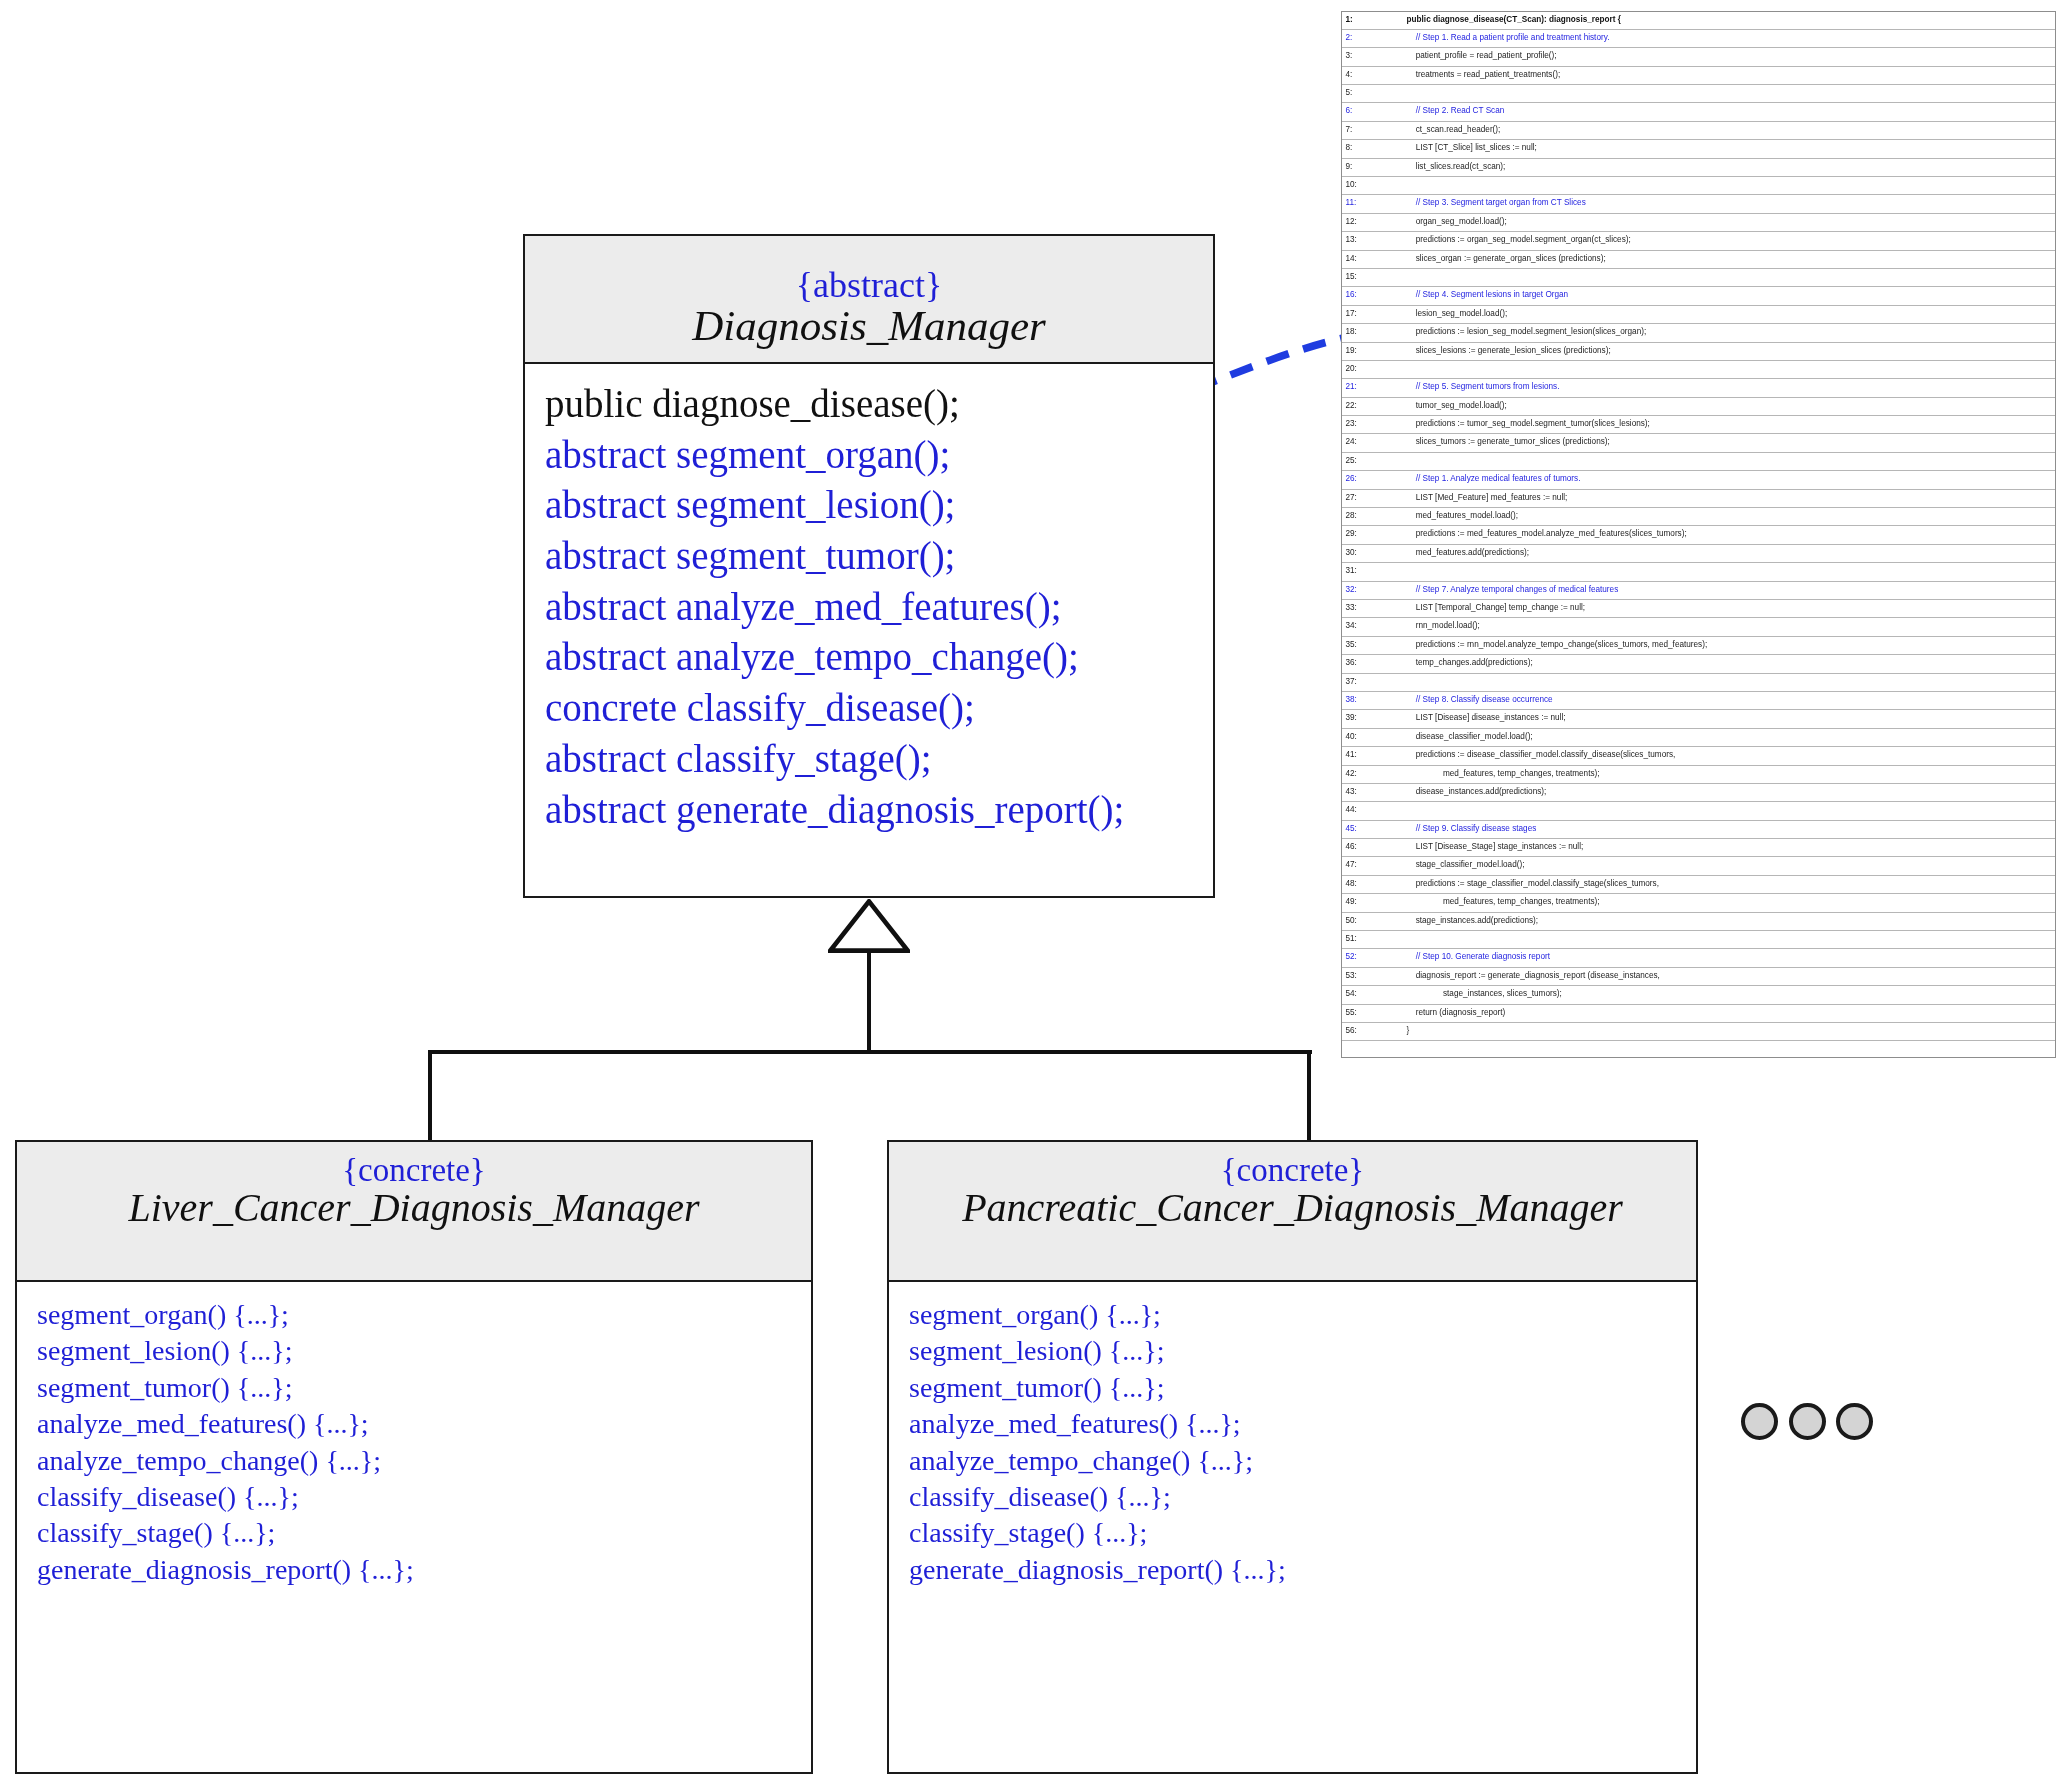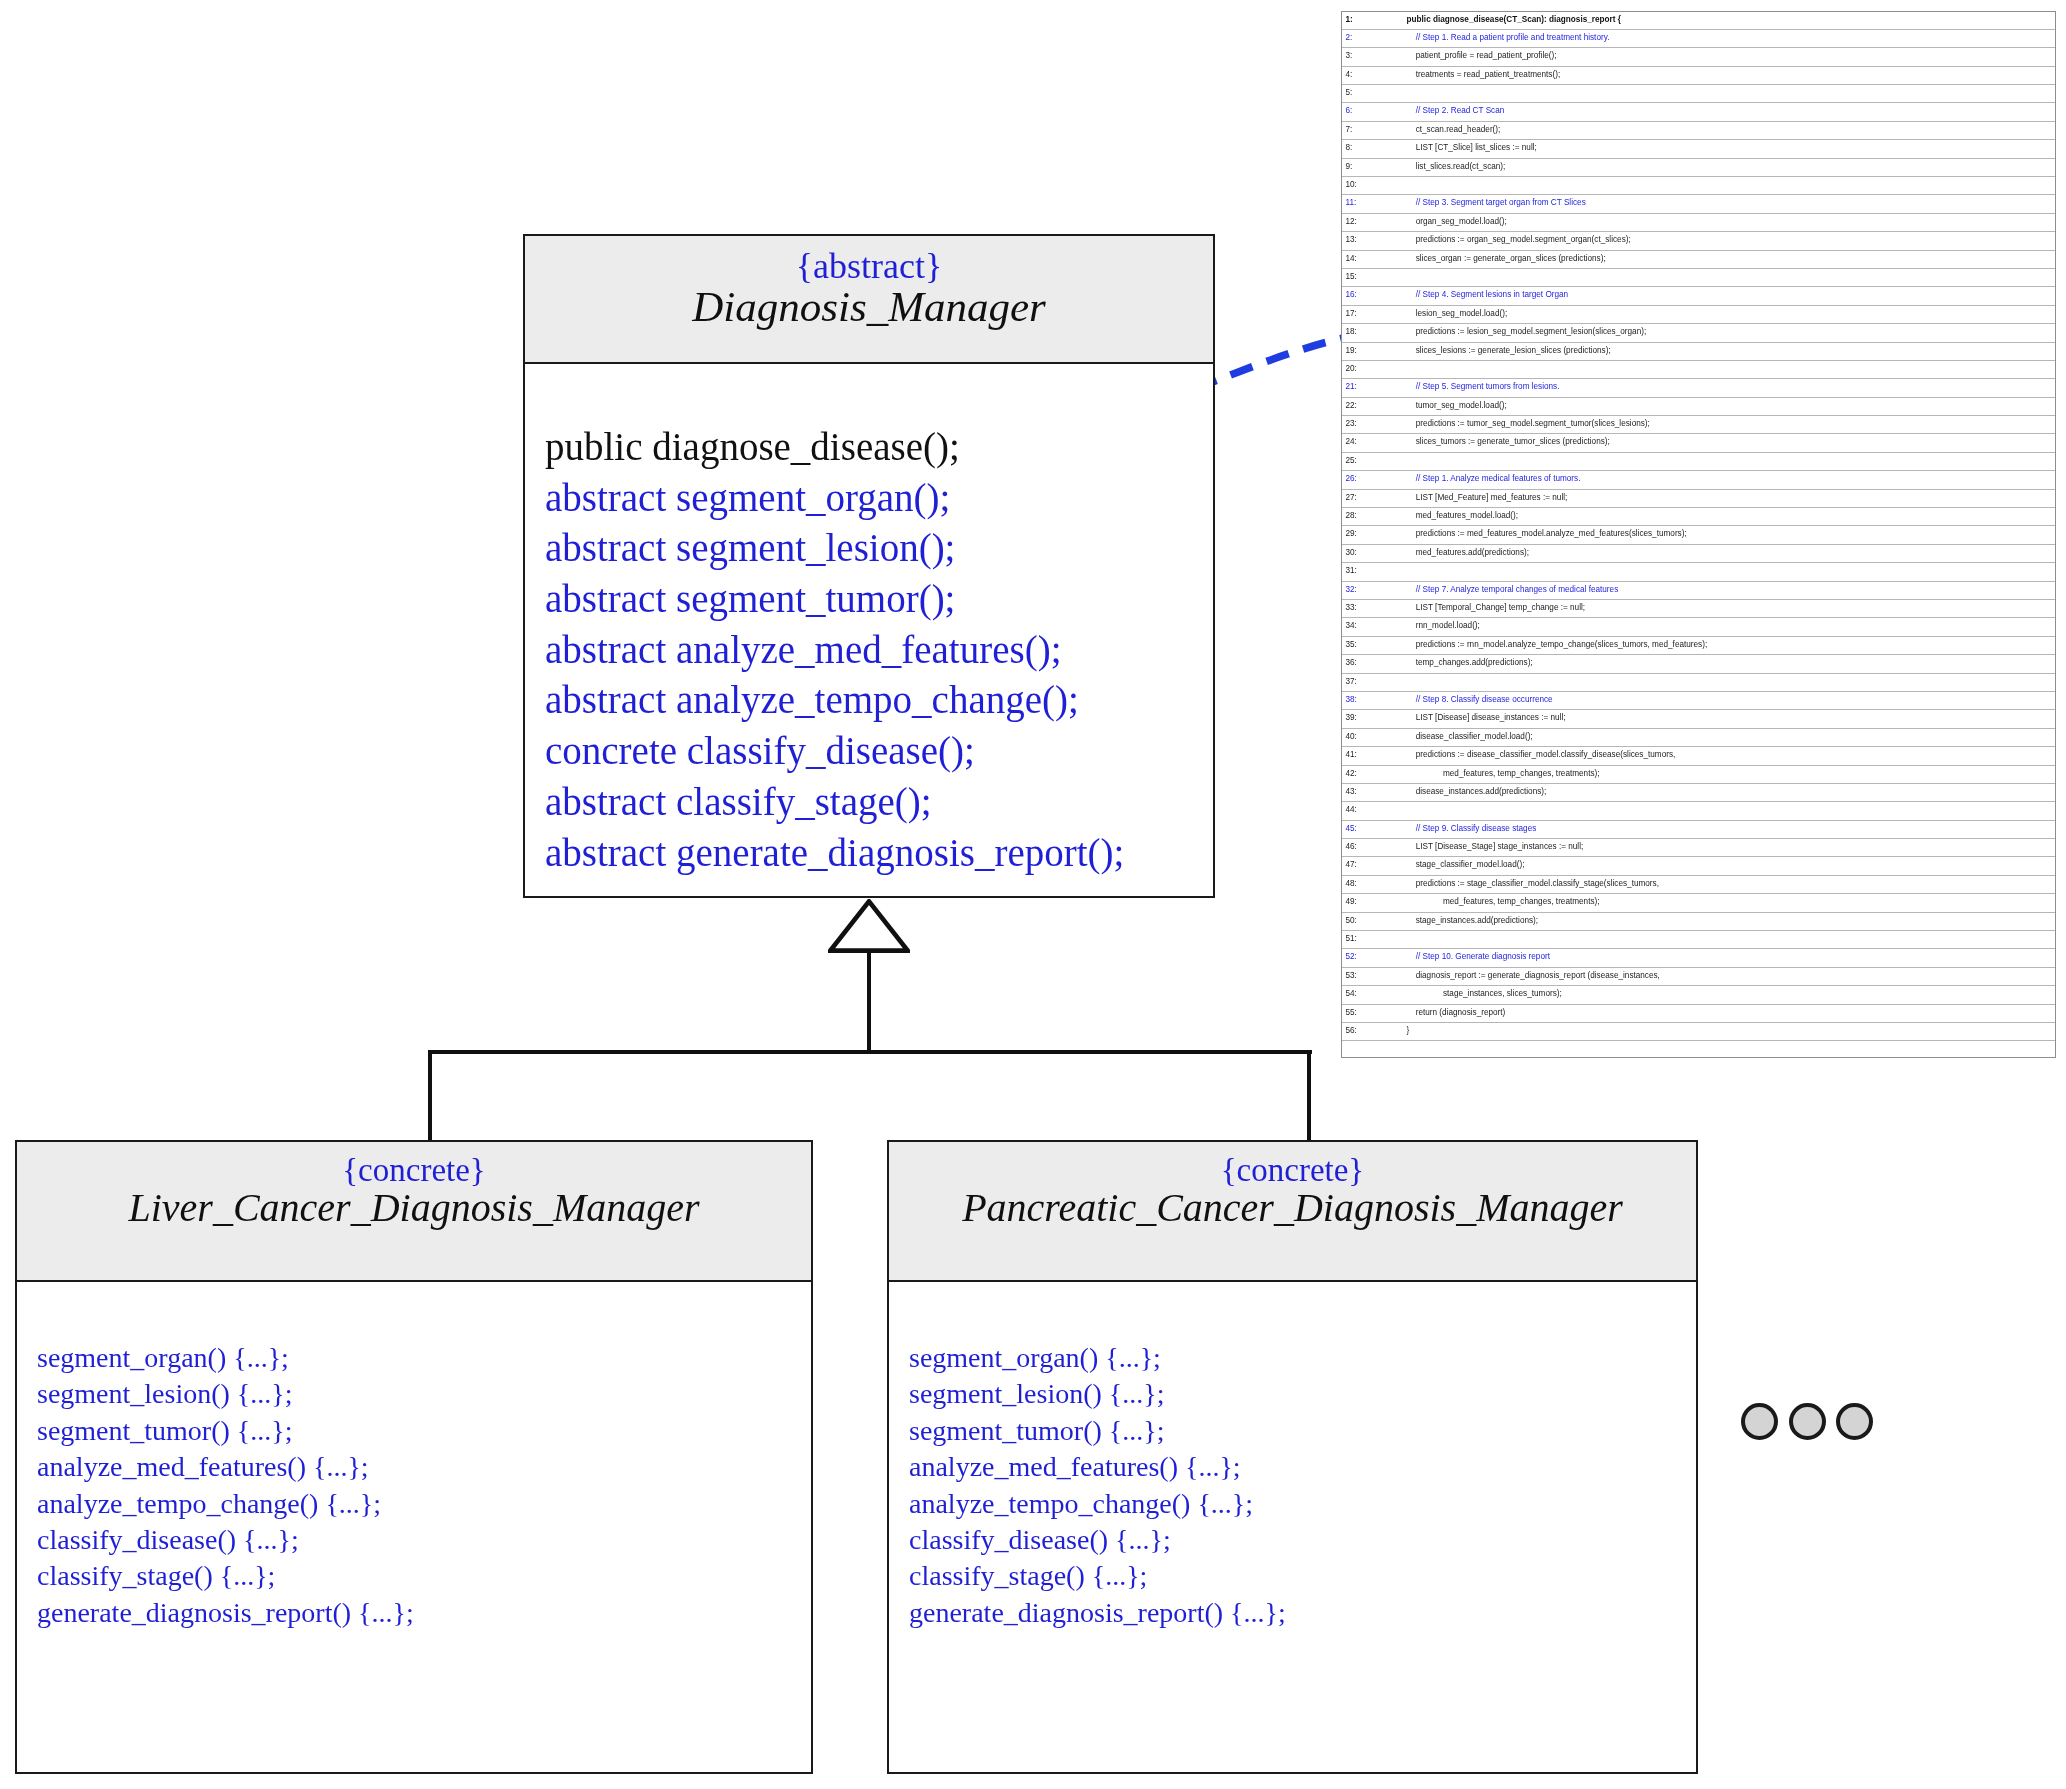--- a/index.html
+++ b/index.html
@@ -38,41 +38,40 @@
   .class-title {
     color: #101010;
     font-family: "Liberation Serif", serif;
     line-height: 1.05;
     white-space: nowrap;
     font-style: italic;
   }
   .uml-members {
     box-sizing: border-box;
     padding: 15px 16px 15px 20px;
-    margin-top: 43px;
   }
   .member {
     font-family: "Liberation Serif", serif;
     color: #1f1fd6;
     white-space: nowrap;
     line-height: 1.30;
   }
   .member.public {
     color: #111111;
   }
 
   
   #abstract-box {
     left: 523px;
     top: 234px;
     width: 692px;
     height: 664px;
   }
   #abstract-box .uml-header { height: 128px; }
-  #abstract-box .stereotype { font-size: 36px; }
+  #abstract-box .stereotype { font-size: 36px; margin-top: 19px; }
   #abstract-box .class-title { font-size: 43px; }
   #abstract-box .member { font-size: 39px; }
 
   
   .concrete-box .uml-header { height: 140px; }
   .concrete-box .stereotype { font-size: 33px; }
   .concrete-box .class-title { font-size: 40px; }
   .concrete-box .member { font-size: 28px; }
 
   #concrete-left {

